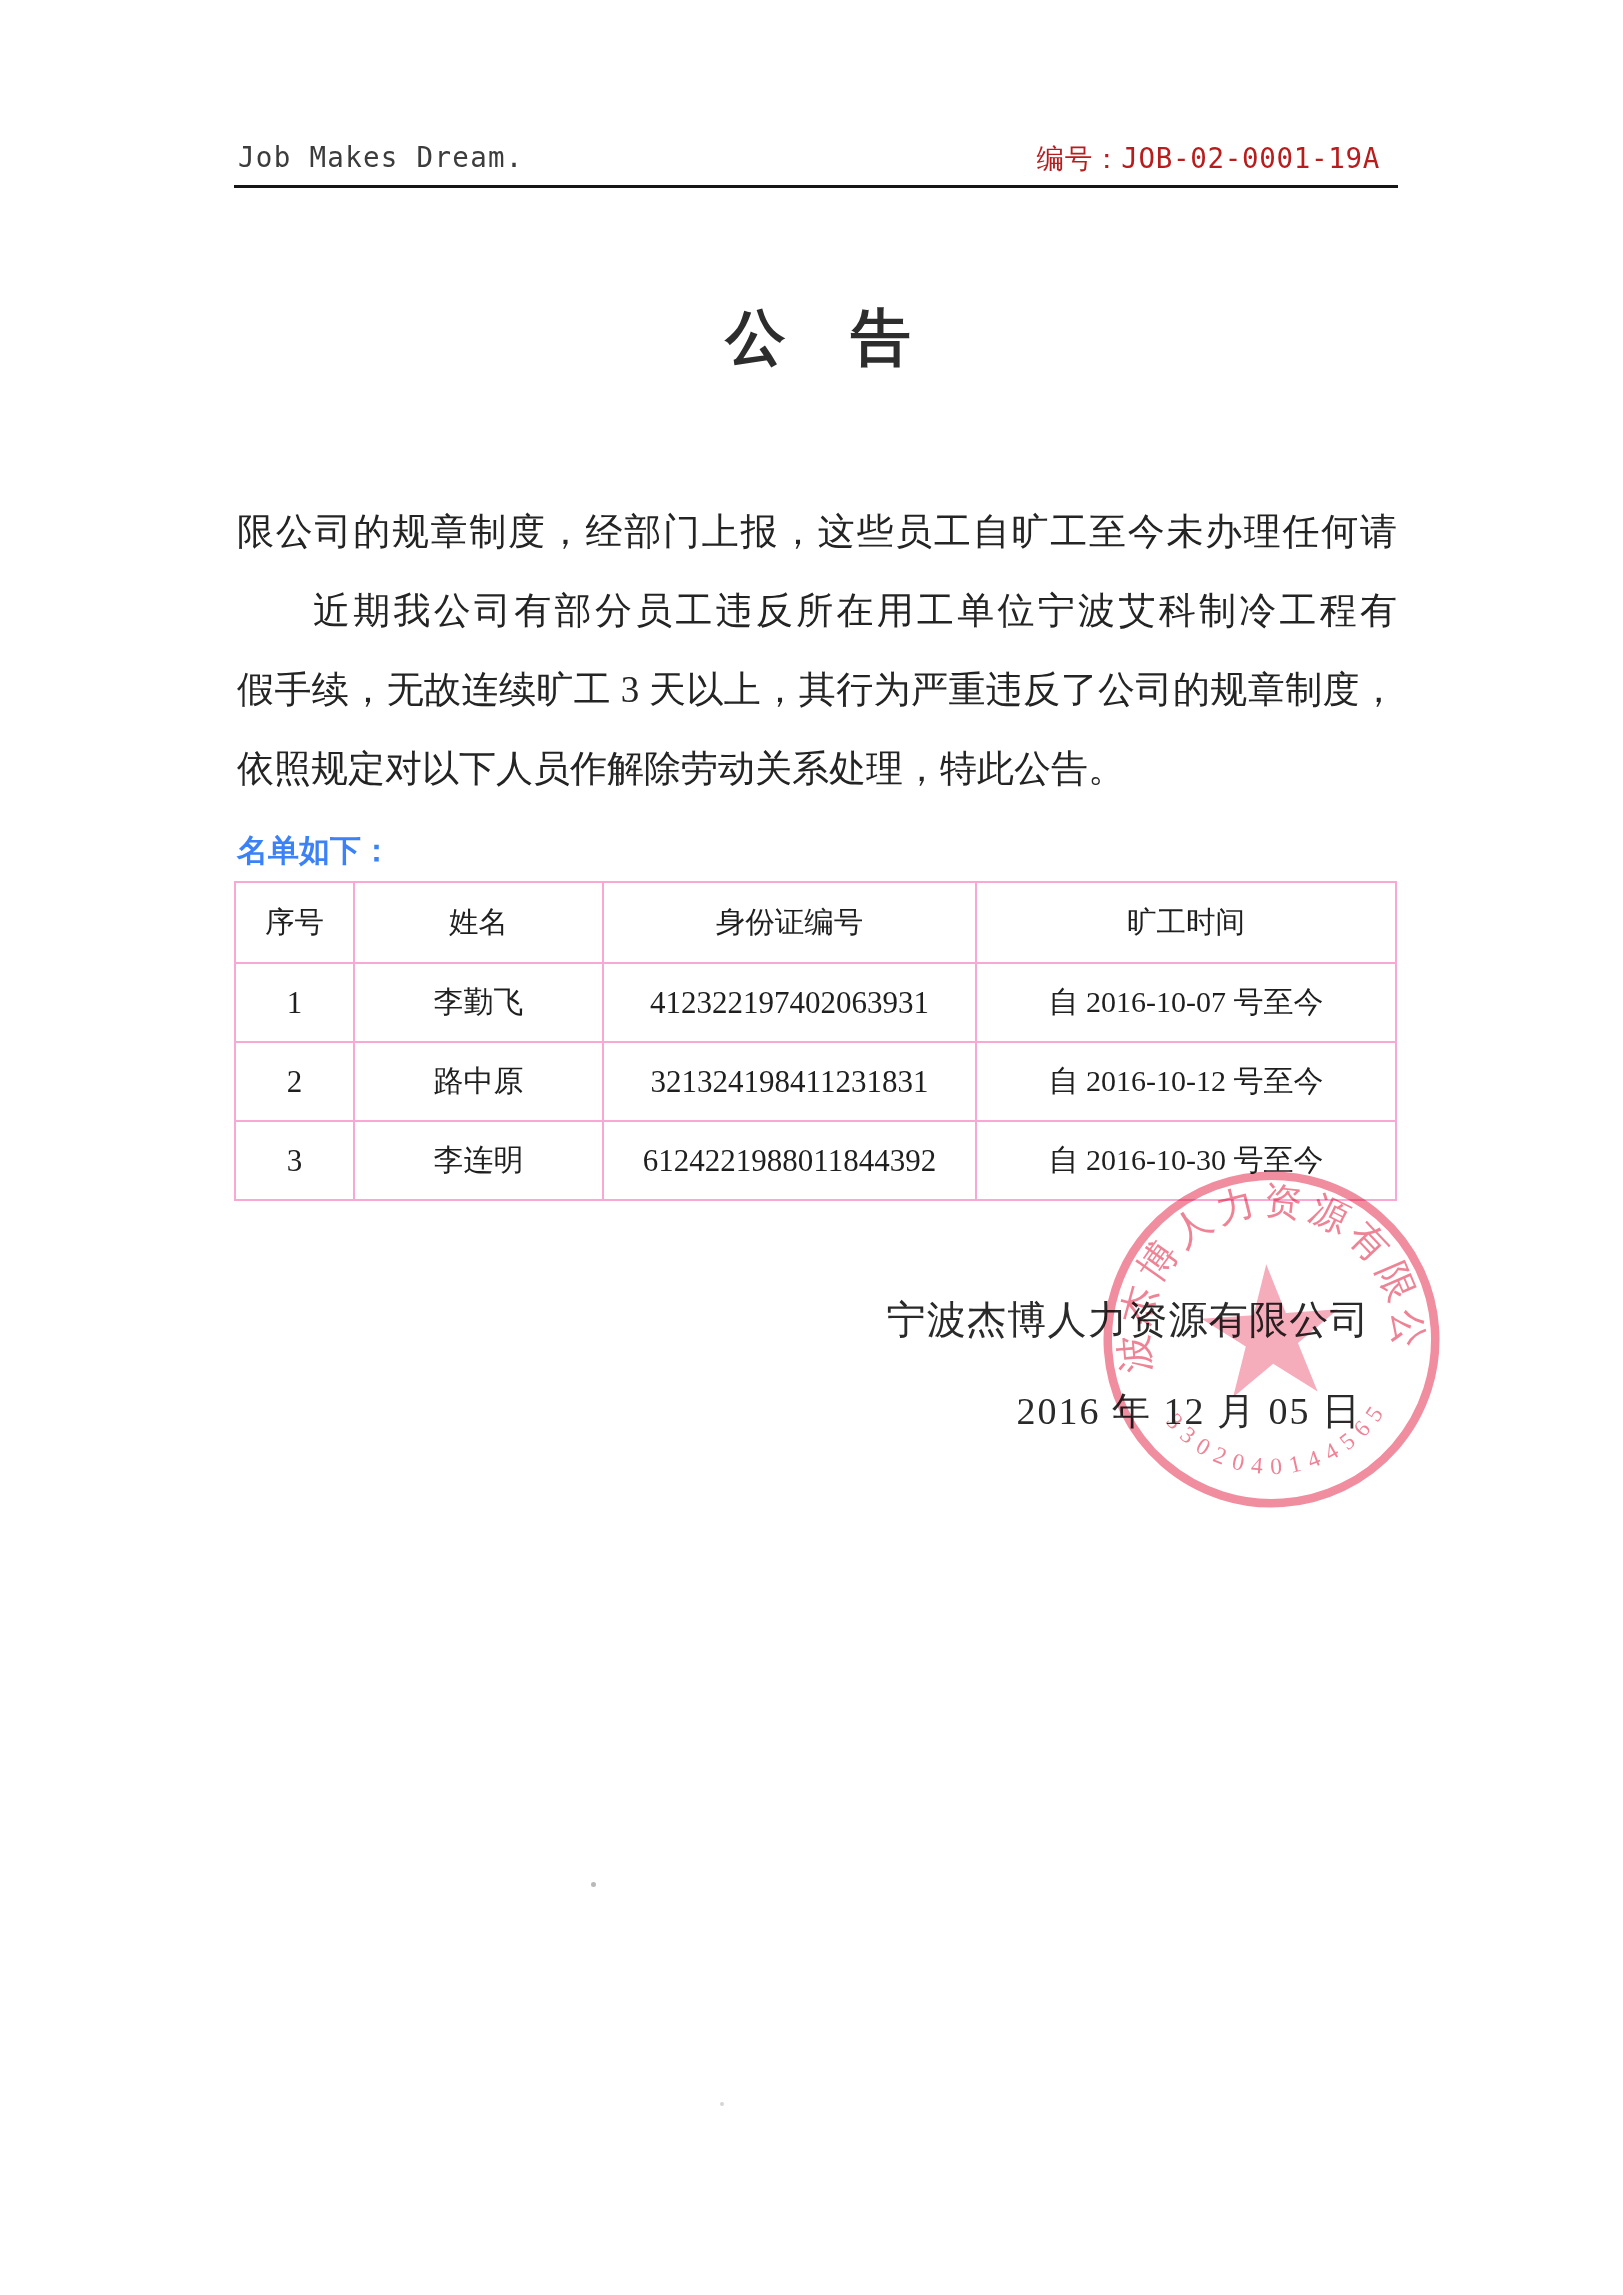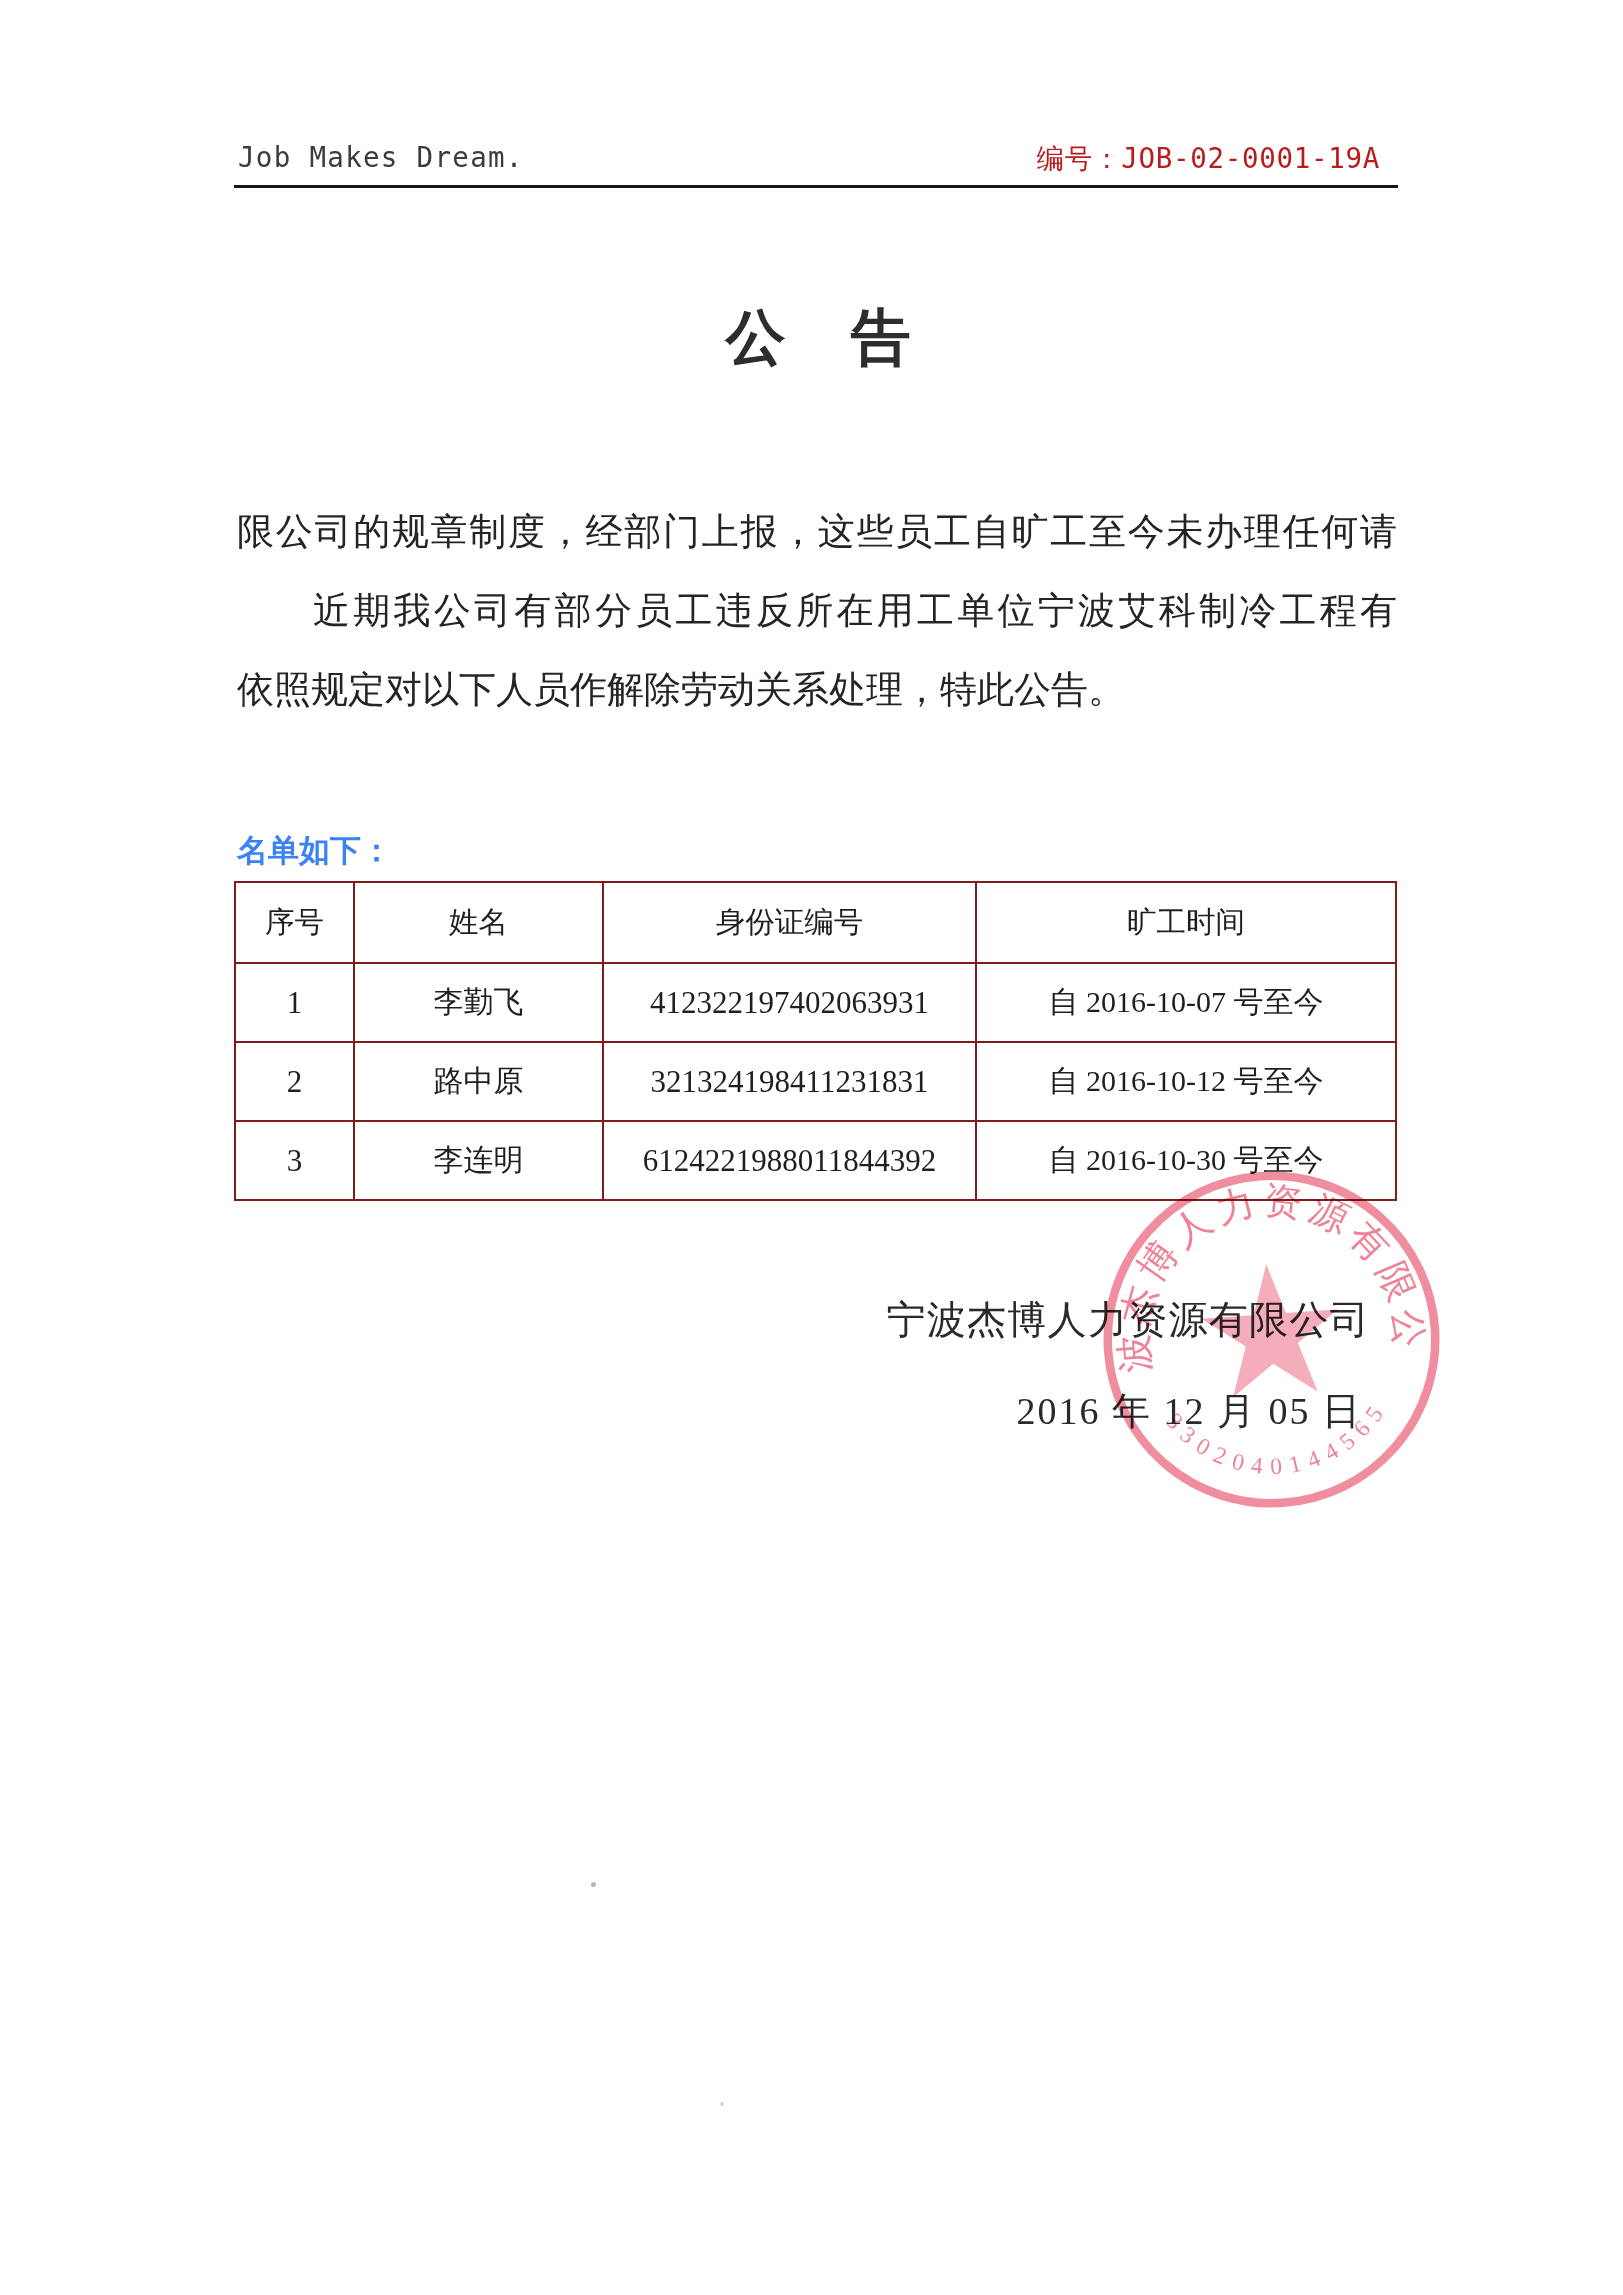--- a/index.html
+++ b/index.html
@@ -52,21 +52,21 @@
   }
   
   table.roster {
     position: absolute; left: 234px; top: 881px;
     width: 1161px;
     border-collapse: collapse;
     table-layout: fixed;
     font-size: 30px; color: #1f1f1f;
   }
   table.roster th, table.roster td {
-    border: 2px solid #7f1d1d;
+    border: 2px solid #f9a8d4;
     text-align: center; vertical-align: middle;
     font-weight: 400;
     padding: 12px;
   }
   table.roster th { height: 81px; font-size: 29.5px; }
   table.roster td { height: 79px; }
   td.num, td.idno { font-family: "Liberation Serif", serif; font-size: 31px; }
   col.c1 { width: 119px; }
   col.c2 { width: 249px; }
   col.c3 { width: 373px; }
@@ -100,20 +100,21 @@
 
   <div class="hdr-left">Job Makes Dream.</div>
   <div class="hdr-right">编号：JOB-02-0001-19A</div>
   <div class="hdr-rule"></div>
 
   <div class="doc-title">公　告</div>
 
   <div class="body-para">
     <div class="body-line">限公司的规章制度，经部门上报，这些员工自旷工至今未办理任何请</div>
     <div class="body-line first">近期我公司有部分员工违反所在用工单位宁波艾科制冷工程有</div>
+    <div class="body-line">假手续，无故连续旷工 3 天以上，其行为严重违反了公司的规章制度，</div>
     <div class="body-line last">依照规定对以下人员作解除劳动关系处理，特此公告。</div>
   </div>
 
   <div class="list-label">名单如下：</div>
 
   <table class="roster">
     <colgroup>
       <col class="c1">
         <col class="c2">
         <col class="c3">

